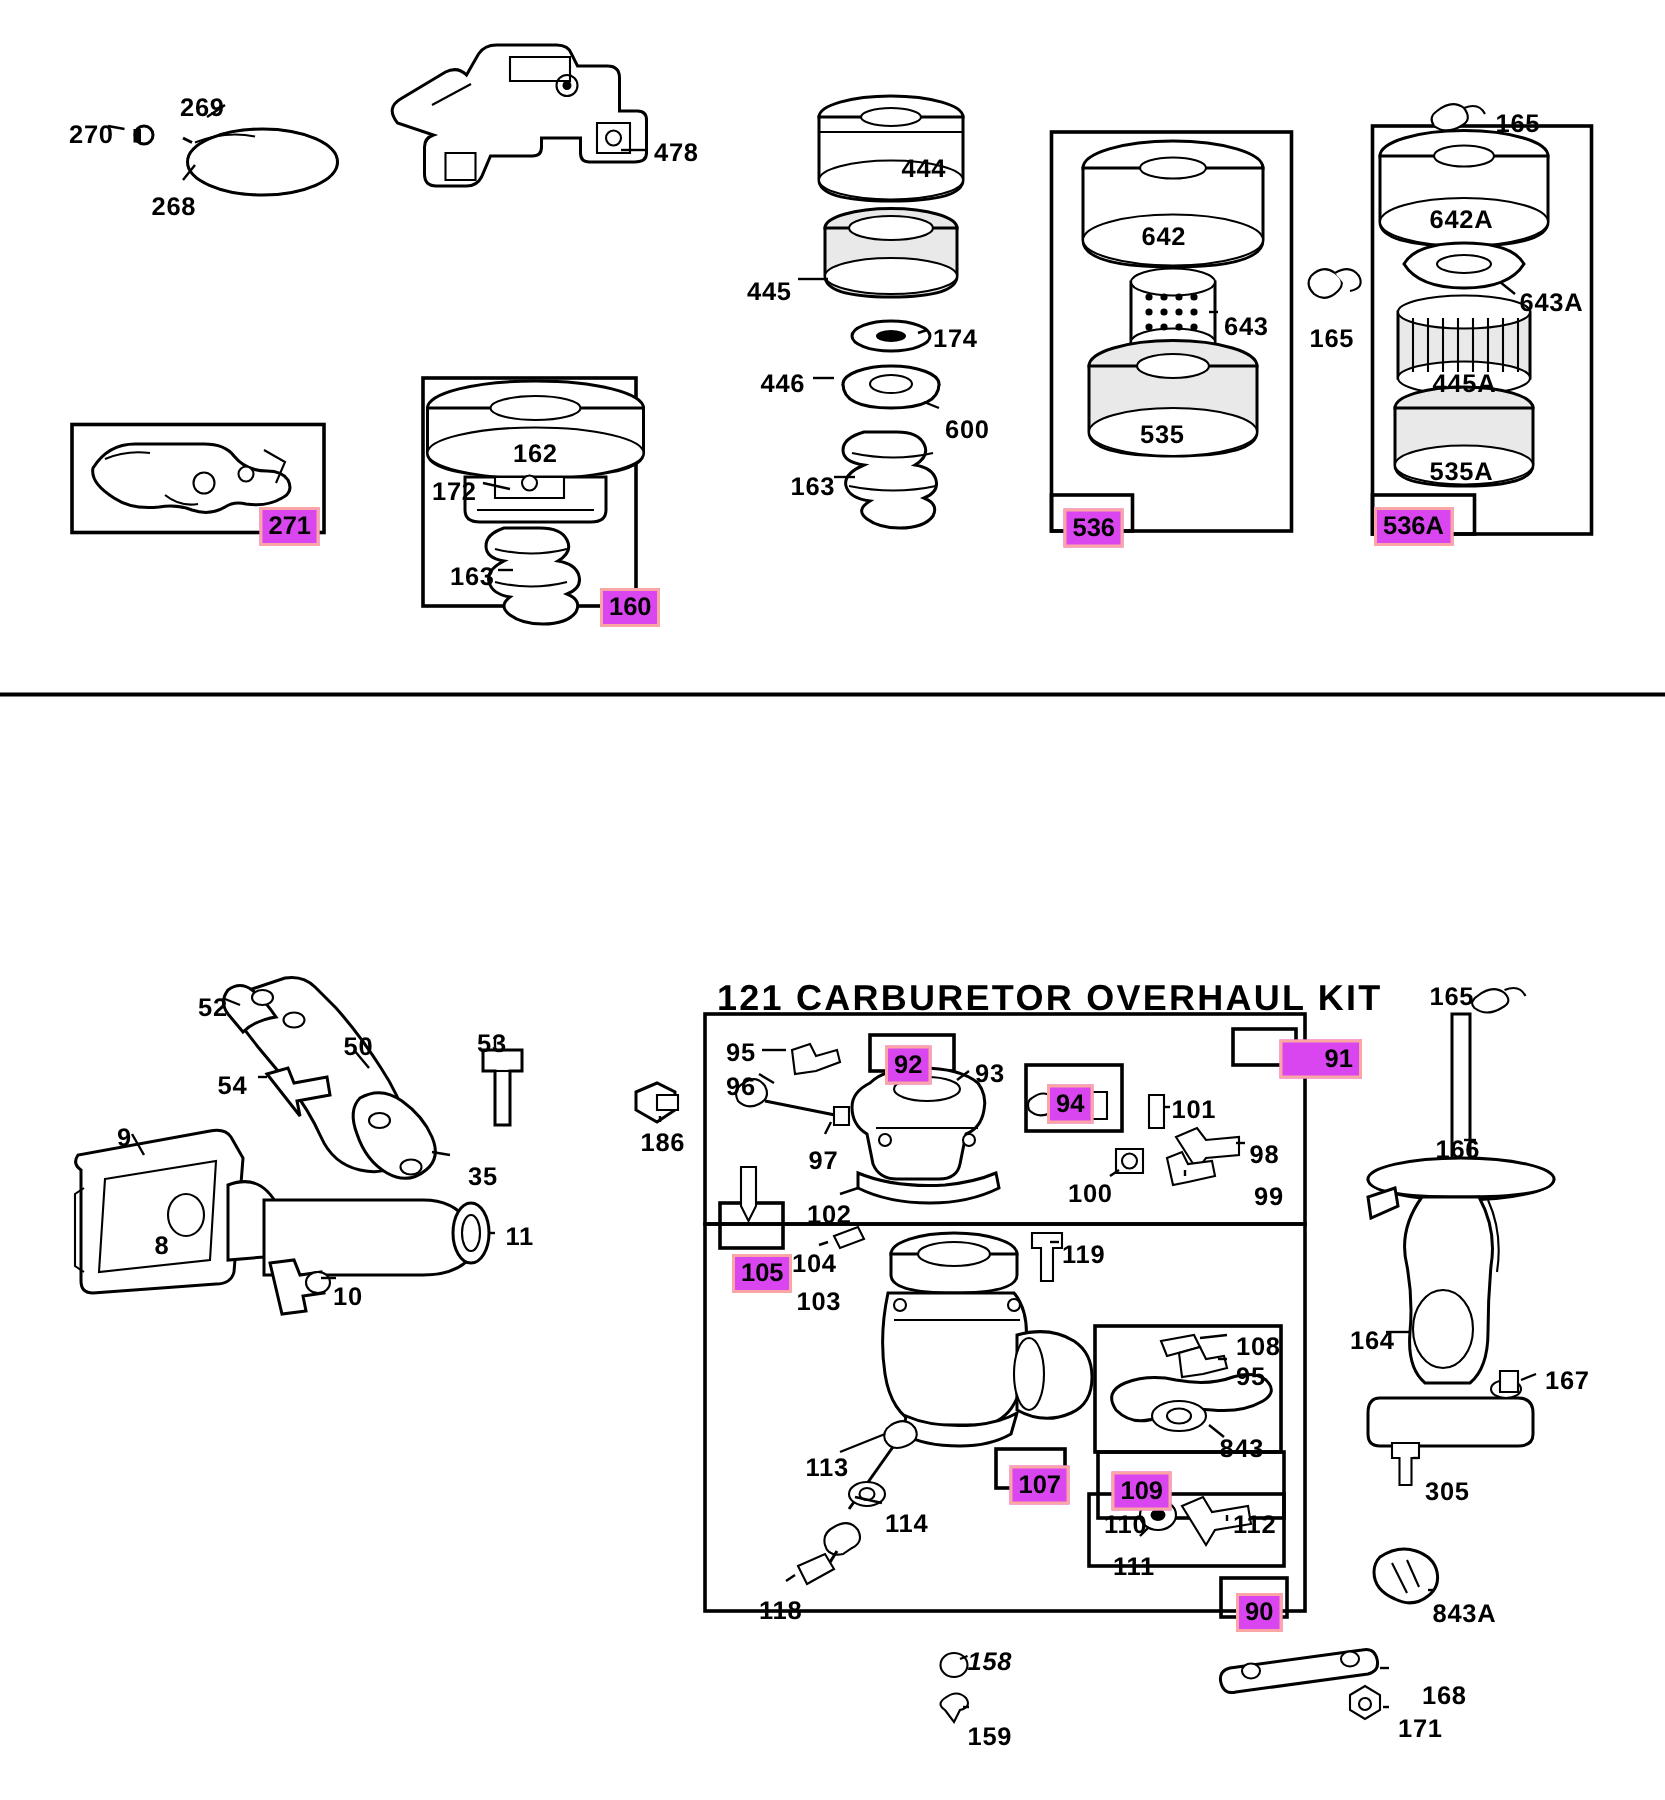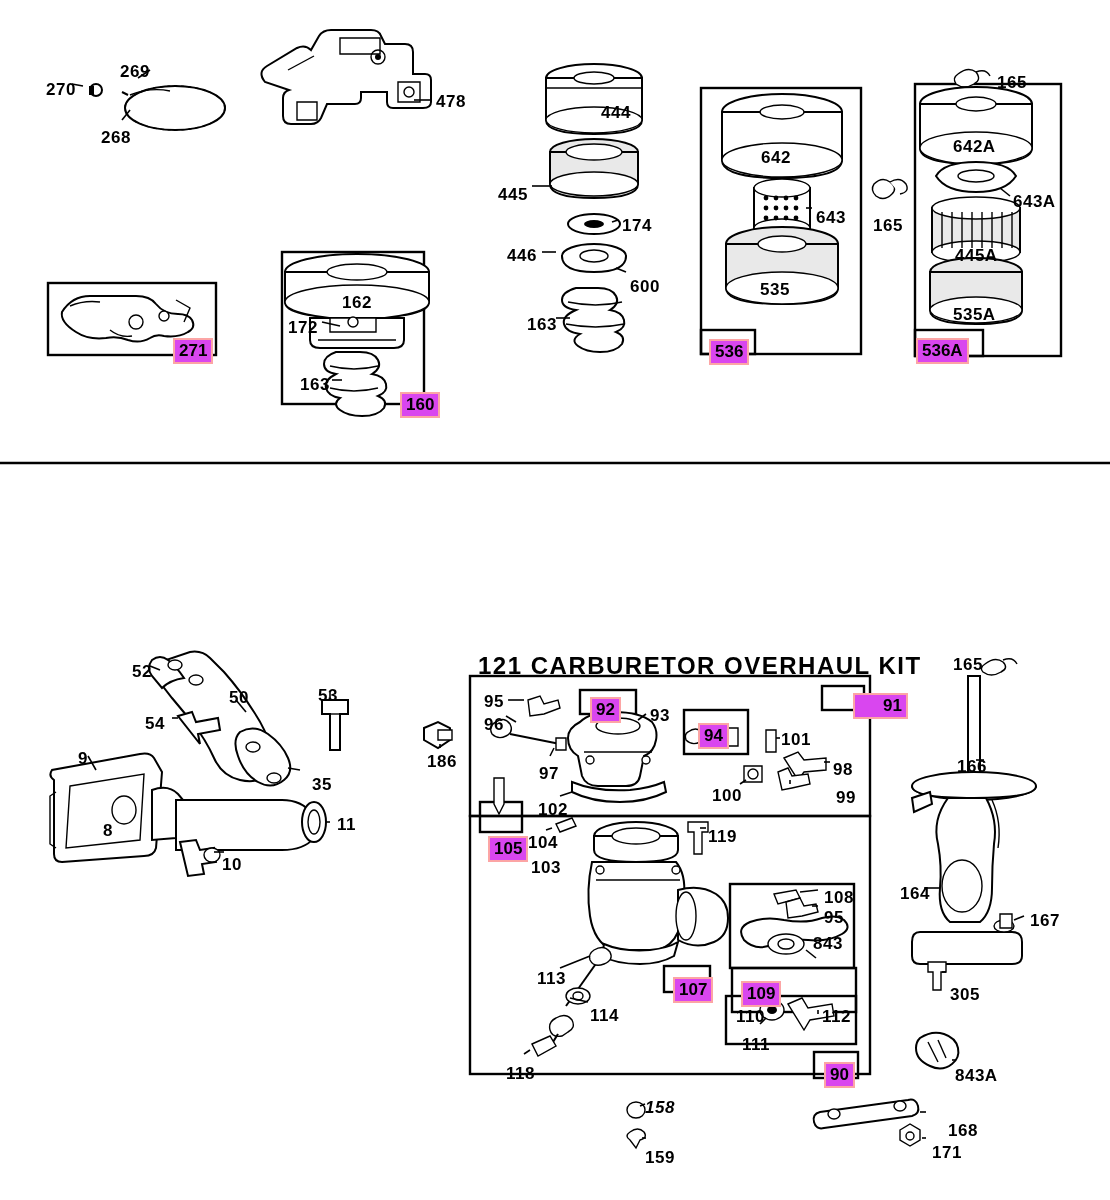--- a/index.html
+++ b/index.html
@@ -435,21 +435,21 @@
       <div class="lbl" style="left: 538px; top: 800px;">102</div>
       <div class="boxed" style="left: 488px; top: 836px;">105</div>
       <div class="lbl" style="left: 528px; top: 833px;">104</div>
       <div class="lbl" style="left: 708px; top: 827px;">119</div>
       <div class="lbl" style="left: 531px; top: 858px;">103</div>
       <div class="lbl" style="left: 824px; top: 888px;">108</div>
       <div class="lbl" style="left: 824px; top: 908px;">95</div>
       <div class="lbl" style="left: 537px; top: 969px;">113</div>
       <div class="boxed" style="left: 673px; top: 977px;">107</div>
       <div class="boxed" style="left: 741px; top: 981px;">109</div>
-      <div class="lbl" style="left: 813px; top: 934px;">843</div>
+      <div class="lbl" style="left: 813px; top: 956px;">843</div>
       <div class="lbl" style="left: 590px; top: 1006px;">114</div>
       <div class="lbl" style="left: 736px; top: 1007px;">110</div>
       <div class="lbl" style="left: 822px; top: 1007px;">112</div>
       <div class="lbl" style="left: 742px; top: 1035px;">111</div>
       <div class="lbl" style="left: 506px; top: 1064px;">118</div>
       <div class="boxed" style="left: 824px; top: 1062px;">90</div>
       <div class="lbl" style="left: 645px; top: 1098px; font-style: italic;">158</div>
       <div class="lbl" style="left: 645px; top: 1148px;">159</div>
       <div class="lbl" style="left: 953px; top: 655px;">165</div>
       <div class="lbl" style="left: 957px; top: 757px;">166</div>

